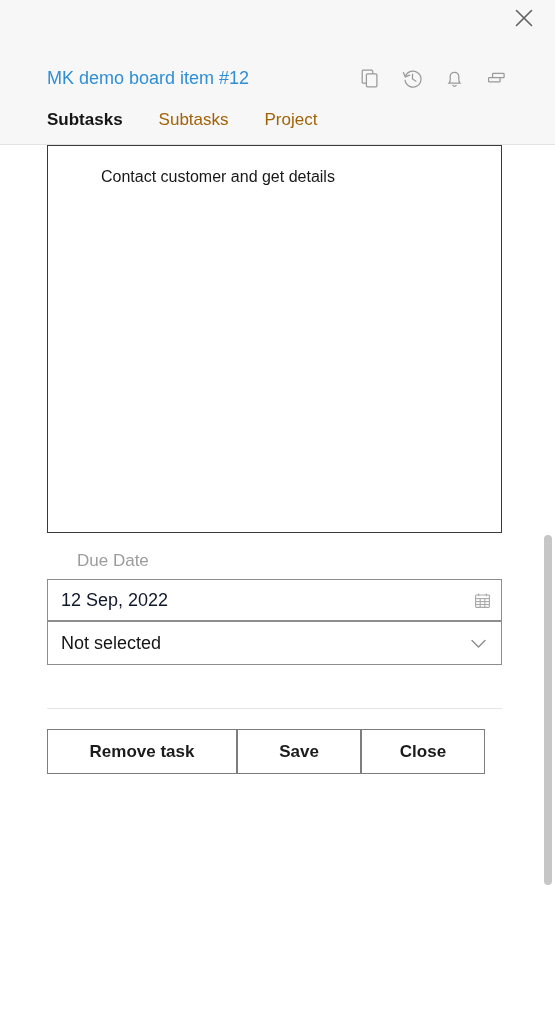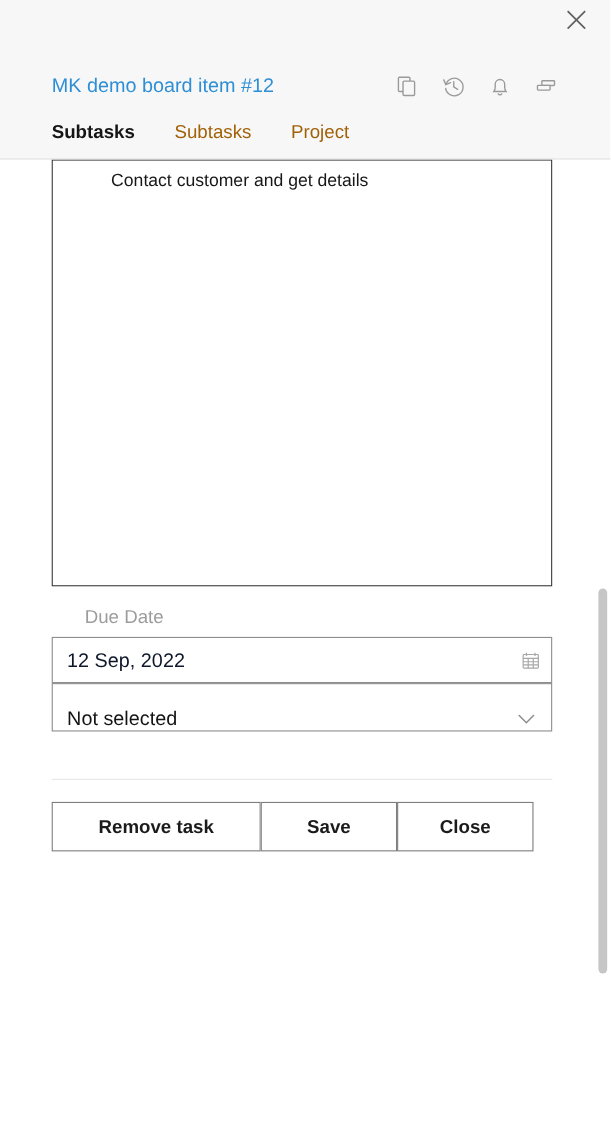--- a/index.html
+++ b/index.html
@@ -138,21 +138,21 @@
   .field-label.tight { margin-top: 18px; margin-left: 30px; }
 
   .desc-box {
     width: 455px;
     height: 388px;
     border: 1px solid #3a3a3a;
     background: #ffffff;
     font-family: "Liberation Sans", sans-serif;
     font-size: 16px;
     color: #171717;
-    padding: 8px 6px 6px 53px;
+    padding: 20px 6px 6px 53px;
     resize: none;
     outline: none;
     line-height: 1.35;
     display: block;
   }
 
   .date-wrap {
     width: 455px;
     height: 42px;
     border: 1px solid #8d8d8d;
@@ -173,21 +173,21 @@
     cursor: pointer;
   }
   .cal-icon svg { display: block; }
 
   .select-wrap {
     width: 455px;
     height: 44px;
     border: 1px solid #8d8d8d;
     background: #ffffff;
     display: flex;
-    align-items: flex-end;
+    align-items: center;
     padding: 0 12px 0 13px;
     cursor: pointer;
   }
   .select-value {
     flex: 1 1 auto;
     font-size: 18px;
     color: #141414;
   }
   .chev-icon {
     width: 22px; height: 22px;

